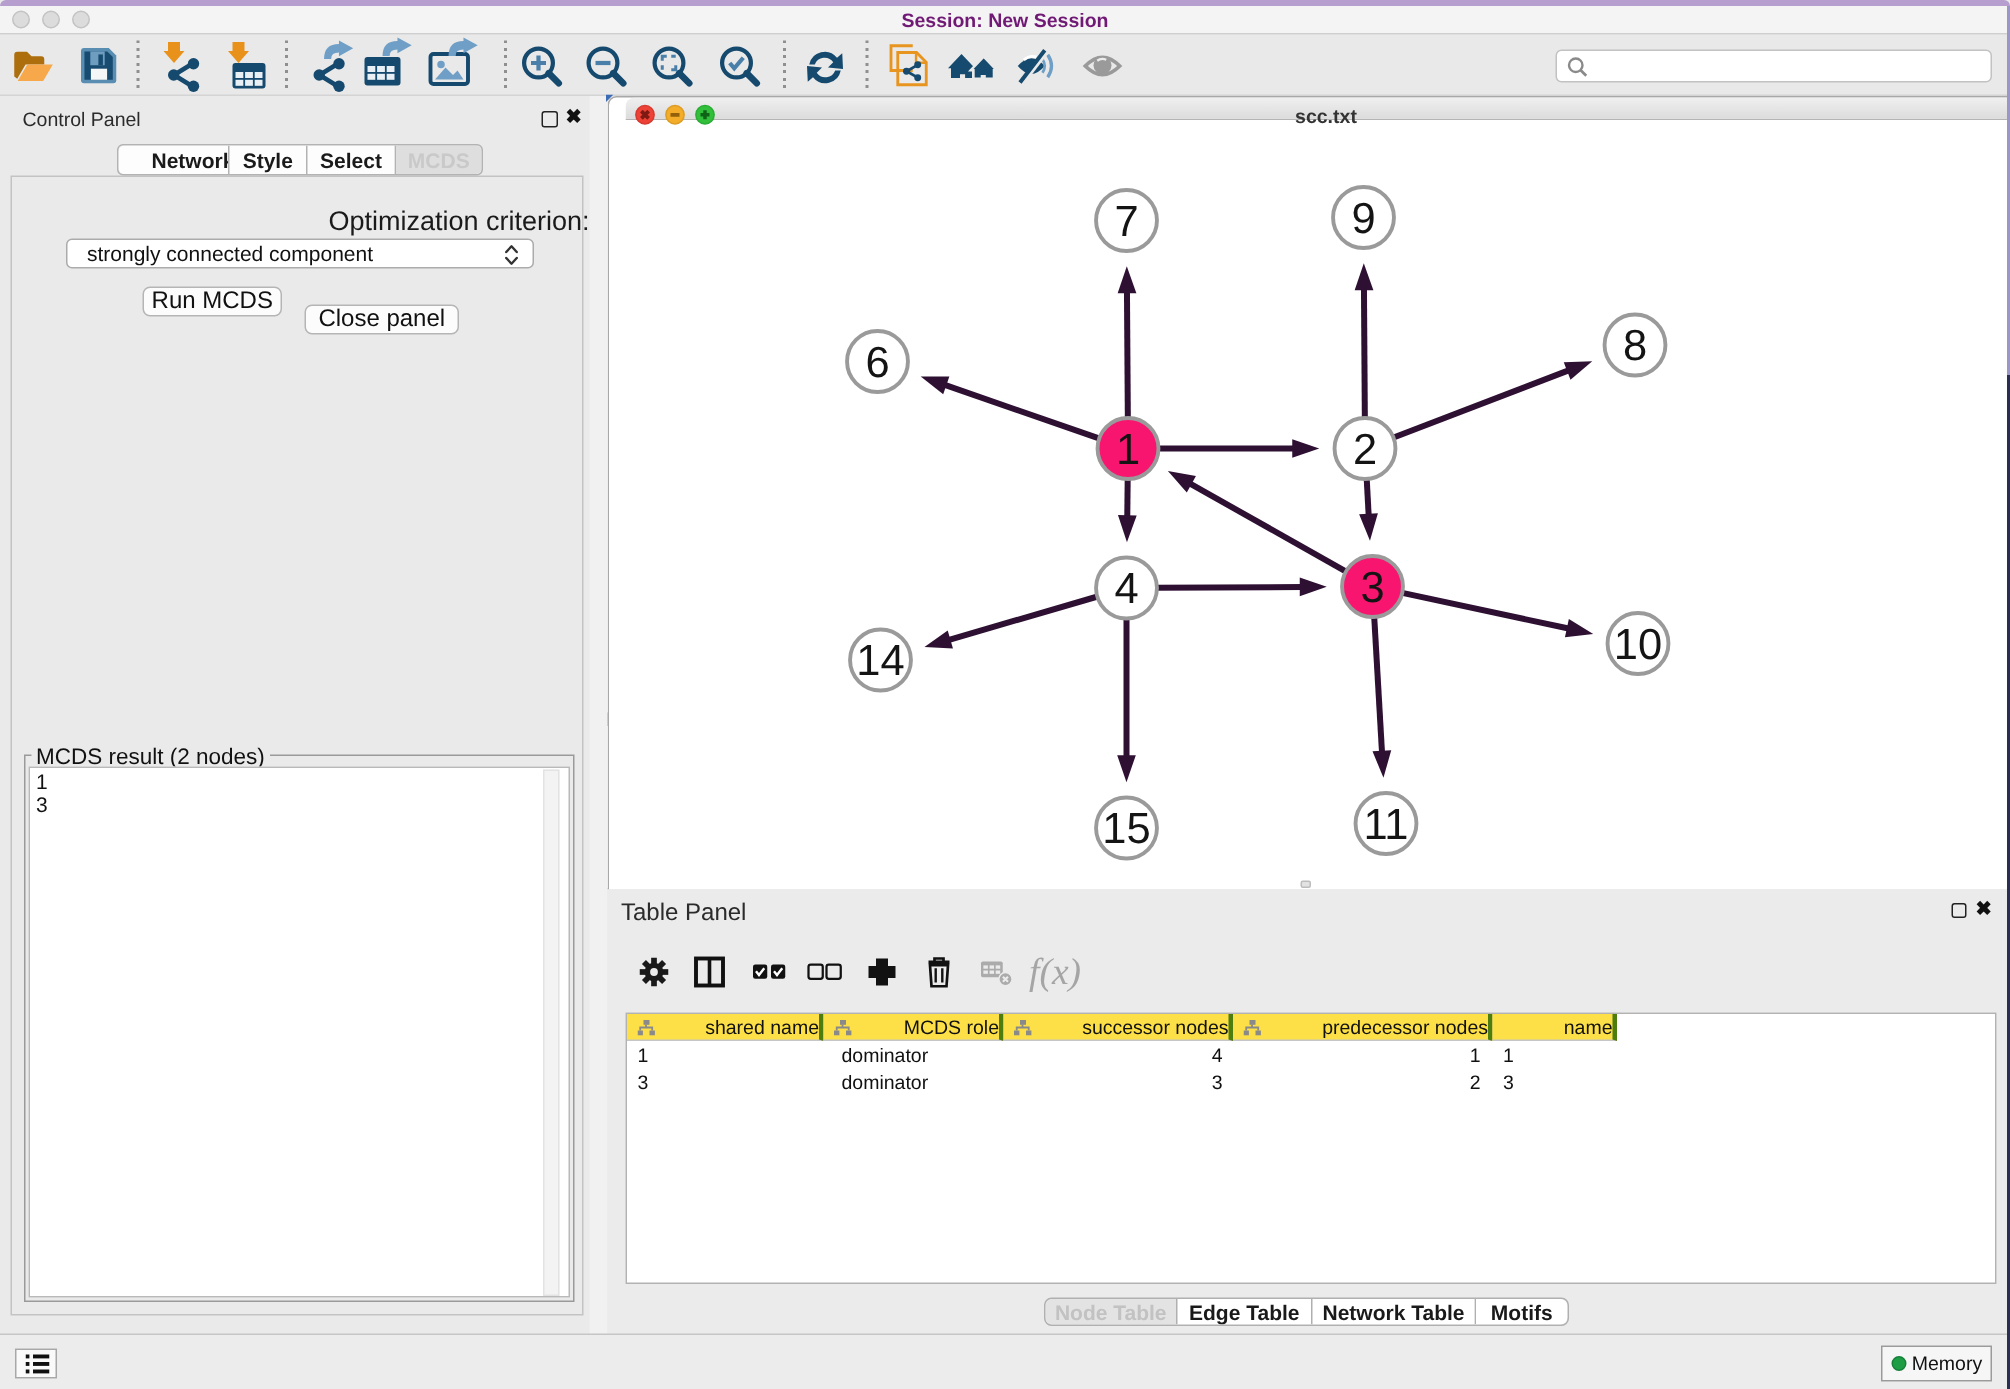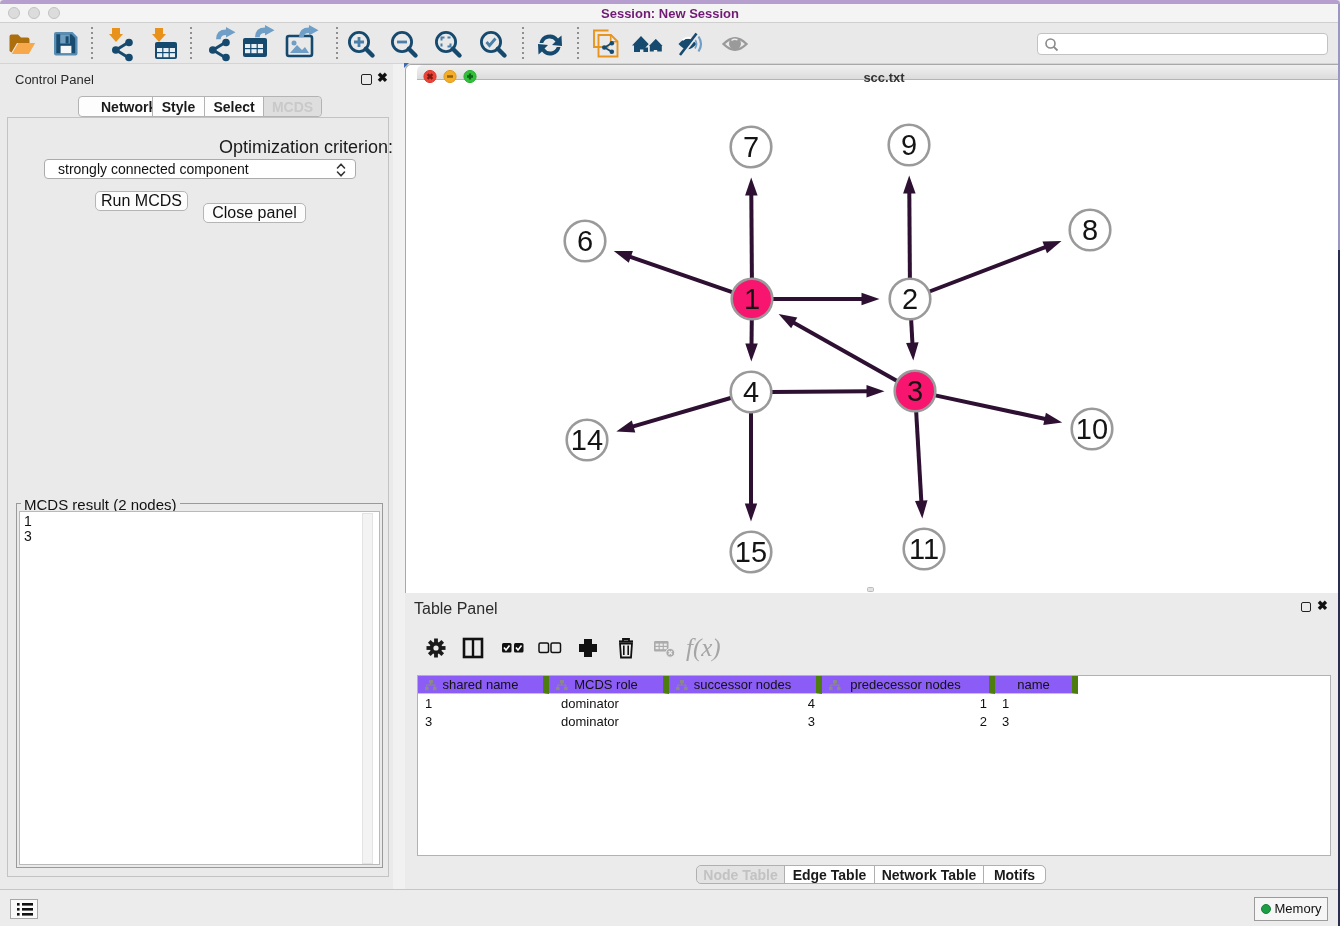--- a/index.html
+++ b/index.html
@@ -45,21 +45,21 @@
 #nettitle { position:absolute; left:11px; top:0; width:100%; height:15px; background:linear-gradient(#f0f0f0,#dcdcdc); border-bottom:1px solid #b4b4b4; border-radius:6px 0 0 0; }
 #nettitle span { position:absolute; width:100%; text-align:center; top:5px; font-size:13px; font-weight:bold; color:#333; }
 #netcanvas { position:absolute; left:0; top:25px; width:934px; height:503px; background:#fff; }
 
 
 #tpanel { left:405px; top:593px; width:935px; height:296px; background:#ebebeb; }
 #tp-title { left:414px; top:600px; font-size:16px; color:#2b2b2b; }
 .tp-ico-sq { left:1301px; top:602px; width:10px; height:10px; border:1.5px solid #222; border-radius:2px; }
 .tp-x { left:1317px; top:598px; font-size:13px; font-weight:bold; color:#111; }
 #tablebox { left:417px; top:675px; width:914px; height:181px; background:#fff; border:1px solid #b2b2b2; }
-.th { position:absolute; top:0; height:18px; background:#8b5cf6; border-right:6px solid #4d7c0f; border-bottom:1px solid #c6c6c6; font-size:13px; color:#111; text-align:center; line-height:17px; }
+.th { position:absolute; top:0; height:18px; background:#fde047; border-right:3px solid #4d7c0f; border-bottom:1px solid #c6c6c6; font-size:13px; color:#111; text-align:right; line-height:17px; }
 .td { position:absolute; font-size:13px; color:#111; height:18px; line-height:18px; }
 
 
 #btabbar { left:696px; top:865px; height:19px; border:1px solid #b0b0b0; border-radius:5px; display:flex; overflow:hidden; }
 .bseg { height:100%; background:#fff; font-size:14px; font-weight:600; color:#1a1a1a; text-align:center; line-height:18px; }
 
 
 #statusbar { left:0; top:889px; width:1340px; height:37px; background:#ececec; border-top:1px solid #c6c6c6; }
 #listbtn { left:10px; top:899px; width:28px; height:20px; background:#fafafa; border:1px solid #a8a8a8; }
 #membtn { left:1254px; top:897px; width:74px; height:24px; background:#f6f6f6; border:1px solid #9b9b9b; font-size:13px; color:#111; line-height:22px; text-align:center; }

